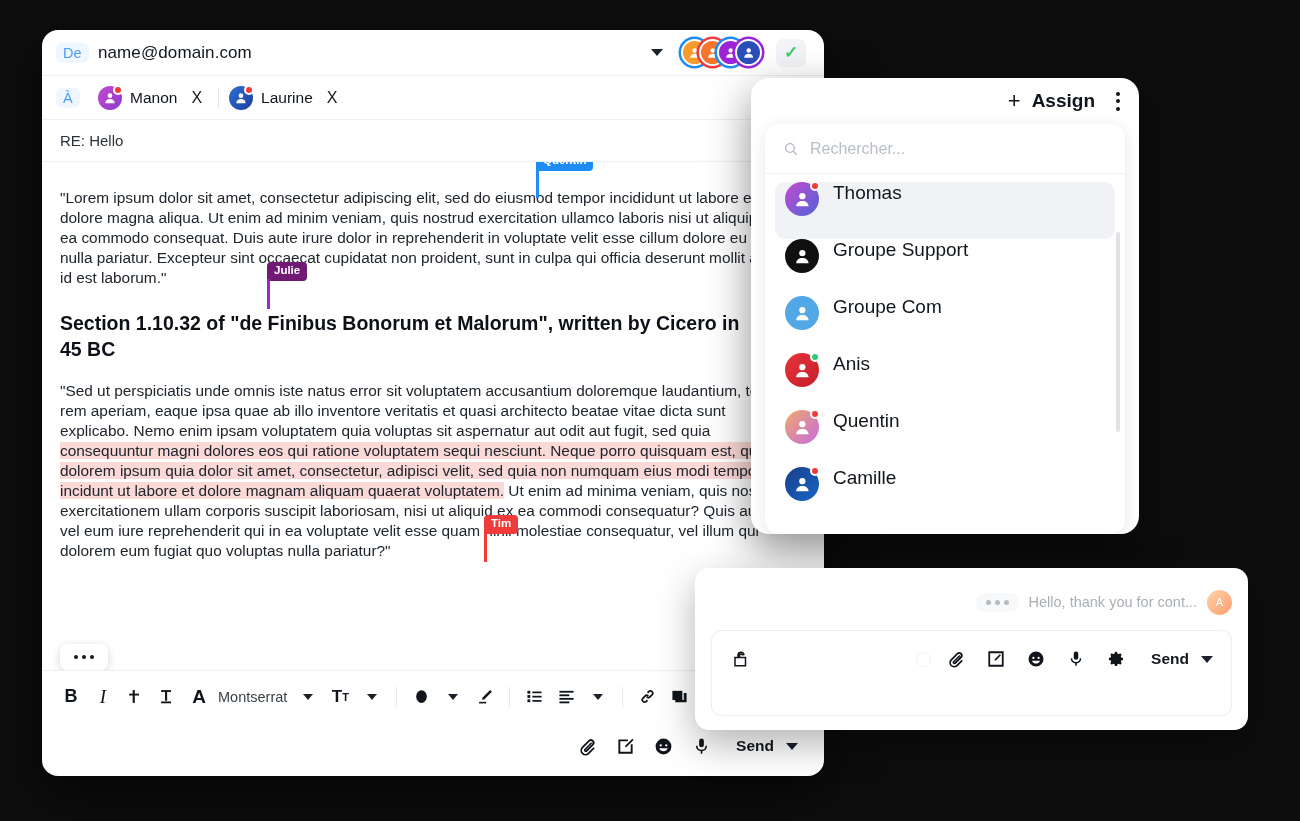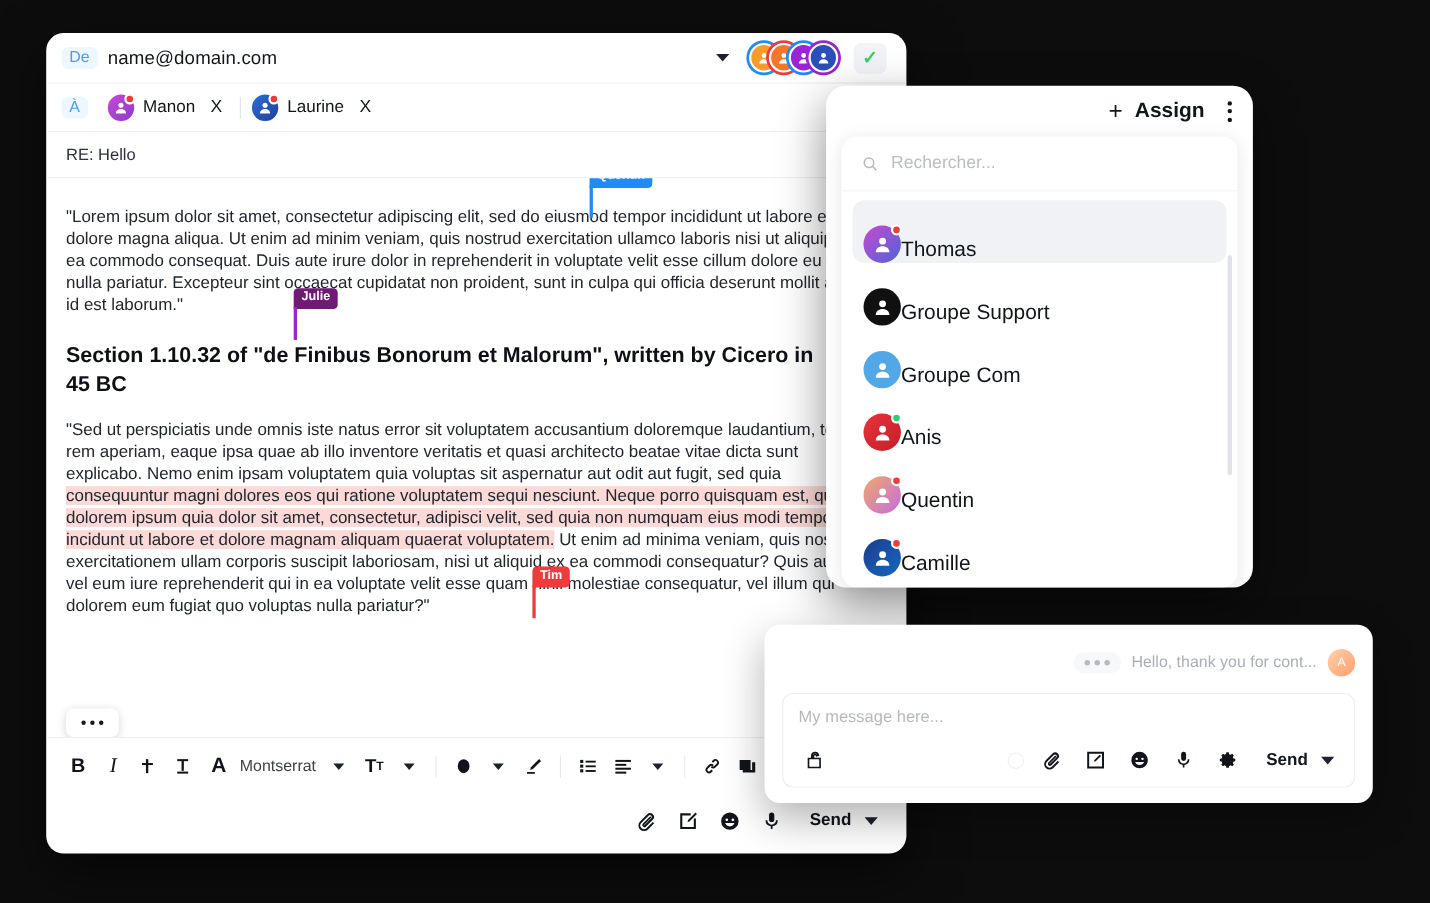--- a/index.html
+++ b/index.html
@@ -150,21 +150,21 @@
   }
   .search {
     height: 50px; display: flex; align-items: center; gap: 11px;
     padding: 0 18px; border-bottom: 1px solid #f0f2f5;
   }
   .search svg { width: 16px; height: 16px; stroke: #b4b9c2; fill: none; stroke-width: 2; }
   .search span { font-size: 16px; color: #b9bec7; }
 
   .alist { flex: 1; padding: 8px 10px 0 10px; overflow: hidden; position: relative; }
   .aitem {
-    display: flex; align-items: flex-end; 
+    display: flex; align-items: flex-start; gap: 14px;
     height: 57px; padding: 0 10px; border-radius: 11px;
   }
   .aitem.active { background: #f1f2f5; }
   .aitem .av { width: 34px; height: 34px; border: none; }
   .aitem .av svg { width: 55%; height: 55%; }
   .aname { font-size: 19px; color: #11161c; }
   .dot {
     position: absolute; right: -1px; top: -1px; width: 10px; height: 10px;
     border-radius: 50%; border: 2px solid #fff;
   }
@@ -503,21 +503,20 @@
     <div class="chat-msg">
       <div class="bubble-dots">
         <i></i>
         <i></i>
         <i></i>
       </div>
       <span class="chat-text">Hello, thank you for cont...</span>
       <div class="chat-av">A</div>
     </div>
     <div class="chat-input">
-      <span class="chat-ph">My message here...</span>
       <div class="chat-tools">
         <div class="tb lock">
           <svg viewBox="0 0 24 24">
               <path d="M8 10V7a4 4 0 0 1 7.9-.9l-2 .5A2 2 0 0 0 10 7v3h8v11H4V10z" fill="none" stroke="#10151b" stroke-width="2"></path>
             </svg>
         </div>
         <div class="spacer"></div>
         <div class="circ"></div>
         <div class="tb">
           <svg viewBox="0 0 24 24">

